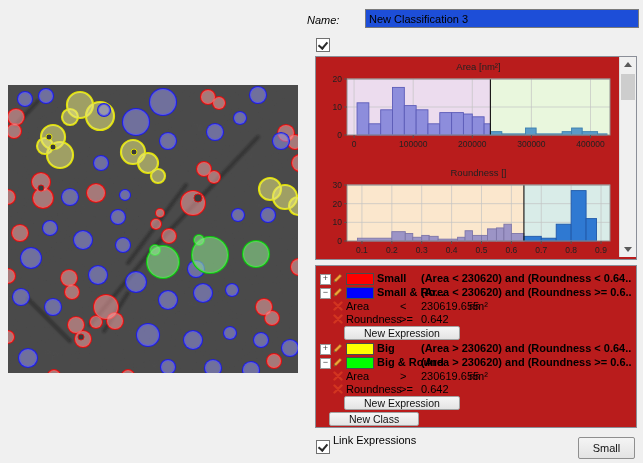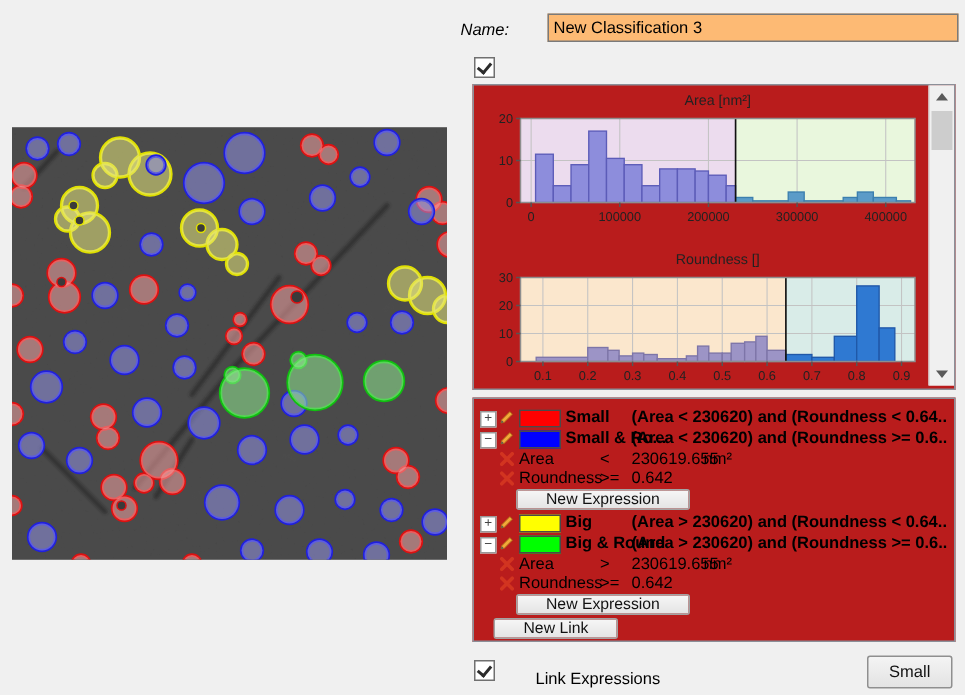--- a/index.html
+++ b/index.html
@@ -2,28 +2,28 @@
 <html><head>
 <meta charset="utf-8">
 <style>
   html,body{margin:0;padding:0;background:#f0f0f0;}
   .window{position:relative;width:643px;height:463px;background:#f0f0f0;
           font-family:"Liberation Sans",sans-serif;font-size:11px;color:#000;overflow:hidden;}
   .lbl{position:absolute;white-space:nowrap;}
   #specimen{position:absolute;left:8px;top:85px;width:290px;height:288px;overflow:hidden;background:#474747;}
   #name-label{left:307px;top:14px;font-style:italic;}
   #name-input{position:absolute;left:365px;top:9px;width:266px;height:17px;border:1px solid #7a7a7a;
-              font-family:"Liberation Sans",sans-serif;font-size:11px;padding:0 3px;background:#fdba74;}
+              font-family:"Liberation Sans",sans-serif;font-size:11px;padding:0 3px;background:#1d4ed8;}
   .checkbox{position:absolute;width:12px;height:12px;background:#fff;border:1px solid #707070;}
   .checkmark{position:absolute;left:3px;top:1px;width:4px;height:7px;
              border-right:2px solid #2b2b2b;border-bottom:2px solid #2b2b2b;transform:rotate(40deg);}
   #colorize-box{left:316px;top:38px;}
   #colorize-label{left:333px;top:39px;}
   #link-box{left:316px;top:440px;}
-  #link-label{left:333px;top:447px;margin-left:24px;}
+  #link-label{left:333px;top:434px;}
   .panel{position:absolute;background:#b91c1c;border:1px solid #8b8f98;}
   #hist-panel{left:315px;top:56px;width:320px;height:202px;}
   #charts{position:absolute;left:1px;top:0;}
   .vscroll{position:absolute;right:0;top:0;width:16px;height:200px;background:#f0f0f0;border-left:1px solid #dcdcdc;}
   .sbtn{position:absolute;left:0;width:16px;height:16px;background:#f0f0f0;}
   .tri-up{position:absolute;left:4px;top:5px;width:0;height:0;
           border-left:4px solid transparent;border-right:4px solid transparent;border-bottom:5px solid #5a5a5a;}
   .tri-down{position:absolute;left:4px;top:6px;width:0;height:0;
           border-left:4px solid transparent;border-right:4px solid transparent;border-top:5px solid #5a5a5a;}
   .sthumb{position:absolute;left:1px;top:17px;width:14px;height:26px;background:#cdcdcd;}
@@ -597,21 +597,21 @@
       </div>
       <div class="crow" style="top: 117px;">
         <div class="xicon"><svg viewBox="0 0 10 10" width="10" height="10">
             <path d="M1.5 1.5 L8.5 8.5 M8.5 1.5 L1.5 8.5" stroke="#d23420" stroke-width="2.4" stroke-linecap="round"></path>
           </svg></div>
         <div class="eprop">Roundness</div>
         <div class="eop">&gt;=</div>
         <div class="eval">0.642</div>
       </div>
       <button class="smallbtn" style="left: 28px; top: 130px;">New Expression</button>
-      <button class="smallbtn" style="left: 13px; top: 146px;">New Link</button>
+      <button class="smallbtn" style="left: 13px; top: 146px;">New Class</button>
     </div>
 
   <div class="checkbox" id="link-box">
     <span class="checkmark"></span>
   </div>
   <span class="lbl" id="link-label">Link Expressions</span>
 
   <button class="btn" id="cancel-btn">Small</button>
 </div>
 

